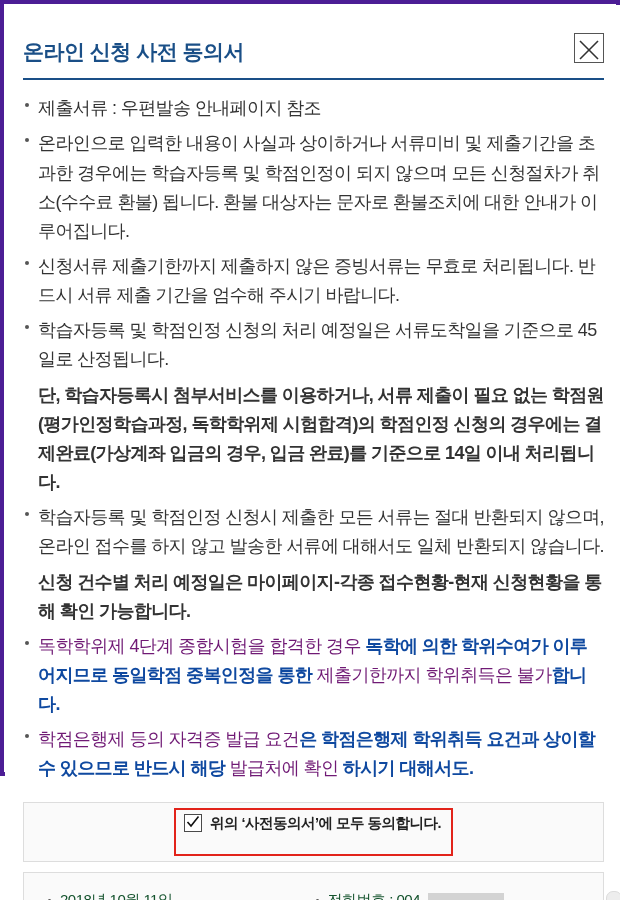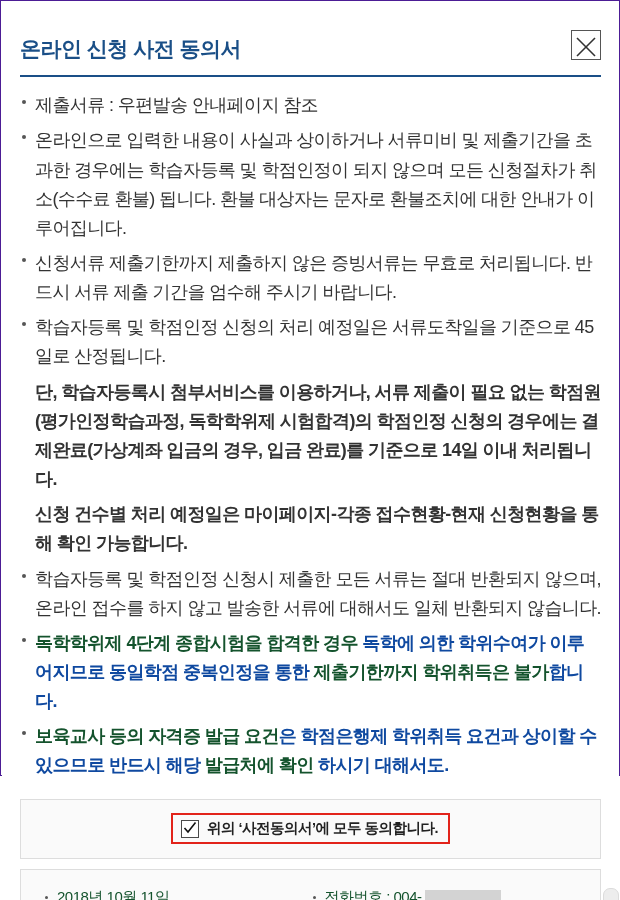--- a/index.html
+++ b/index.html
@@ -13,21 +13,21 @@
     font-family: "Liberation Sans", sans-serif;
     color: #333333;
     overflow: hidden;
   }
   .frame {
     position: relative;
     width: 620px;
     height: 776px;
     background: #ffffff;
     box-sizing: border-box;
-    border: 1px solid #4c1d95;
+    border: 4px solid #4c1d95;
   }
   .dialog {
     position: absolute;
     left: 1px;
     top: 1px;
     width: 617px;
     height: 896px;
     background: #ffffff;
     box-sizing: border-box;
     padding: 0 18px;
@@ -86,37 +86,37 @@
     height: 4px;
     background: #555555;
     border-radius: 50%;
   }
   .term.nobullet { padding-left: 15px; margin-bottom: 6px; font-weight: bold; }
   .term.nobullet::before { display: none; }
   .term.strong {
     color: #0f49a0;
     font-weight: bold;
   }
-  .hl-red { color: #14532d; font-weight: bold; }
+  .hl-red { color: #701a75; font-weight: normal; }
   .hl-blue { color: #0f49a0; font-weight: bold; }
   
   .agree-box {
     margin-top: 18px;
     border: 1px solid #dddddd;
     background: #fafafa;
     height: 58px;
     display: flex;
     align-items: center;
     justify-content: center;
   }
   .agree-inner {
     display: flex;
     align-items: center;
     border: 2px solid #e2231a;
-    padding: 4px 10px 4px 8px;
+    padding: 4px 10px 21px 8px;
     justify-content: flex-end;
   }
   .chk {
     width: 16px;
     height: 16px;
     border: 1px solid #4a4a4a;
     background: #ffffff;
     display: inline-block;
     position: relative;
     margin-right: 8px;
@@ -231,29 +231,29 @@
     </div>
 
     <div class="title-rule"></div>
 
     <div class="terms">
       <div class="term">제출서류 : 우편발송 안내페이지 참조</div>
       <div class="term">온라인으로 입력한 내용이 사실과 상이하거나 서류미비 및 제출기간을 초과한 경우에는 학습자등록 및 학점인정이 되지 않으며 모든 신청절차가 취소(수수료 환불) 됩니다. 환불 대상자는 문자로 환불조치에 대한 안내가 이루어집니다.</div>
       <div class="term">신청서류 제출기한까지 제출하지 않은 증빙서류는 무효로 처리됩니다. 반드시 서류 제출 기간을 엄수해 주시기 바랍니다.</div>
       <div class="term">학습자등록 및 학점인정 신청의 처리 예정일은 서류도착일을 기준으로 45일로 산정됩니다.</div>
       <div class="term nobullet">단, 학습자등록시 첨부서비스를 이용하거나, 서류 제출이 필요 없는 학점원(평가인정학습과정, 독학학위제 시험합격)의 학점인정 신청의 경우에는 결제완료(가상계좌 입금의 경우, 입금 완료)를 기준으로 14일 이내 처리됩니다.</div>
+      <div class="term">학습자등록 및 학점인정 신청시 제출한 모든 서류는 절대 반환되지 않으며, 온라인 접수를 하지 않고 발송한 서류에 대해서도 일체 반환되지 않습니다.</div>
       <div class="term nobullet">신청 건수별 처리 예정일은 마이페이지-각종 접수현황-현재 신청현황을 통해 확인 가능합니다.</div>
-      <div class="term">학습자등록 및 학점인정 신청시 제출한 모든 서류는 절대 반환되지 않으며, 온라인 접수를 하지 않고 발송한 서류에 대해서도 일체 반환되지 않습니다.</div>
 
       <div class="term strong">
         <span class="hl-red">독학학위제 4단계 종합시험을 합격한 경우</span><span class="hl-blue"> 독학에 의한 학위수여가 이루어지므로 동일학점 중복인정을 통한 </span><span class="hl-red">제출기한까지 학위취득은 불가</span><span class="hl-blue">합니다.</span>
       </div>
 
       <div class="term strong">
-        <span class="hl-red">보육교사 등의 자격증 발급 요건</span><span class="hl-blue">은 학점은행제 학위취득 요건과 상이할 수 있으므로 반드시 해당 </span><span class="hl-red">발급처에 확인</span><span class="hl-blue"> 하시기 대해서도.</span>
+        <span class="hl-red">학점은행제 등의 자격증 발급 요건</span><span class="hl-blue">은 학점은행제 학위취득 요건과 상이할 수 있으므로 반드시 해당 </span><span class="hl-red">발급처에 확인</span><span class="hl-blue"> 하시기 대해서도.</span>
       </div>
     </div>
 
     <div class="agree-box">
       <div class="agree-inner">
         <span class="chk">
           <span>
             <svg width="14" height="14" viewBox="0 0 14 14" aria-hidden="true">
               <polyline points="1.5,7 5,11 12.5,1.5" fill="none" stroke="#111111" stroke-width="1.6"></polyline>
             </svg>

